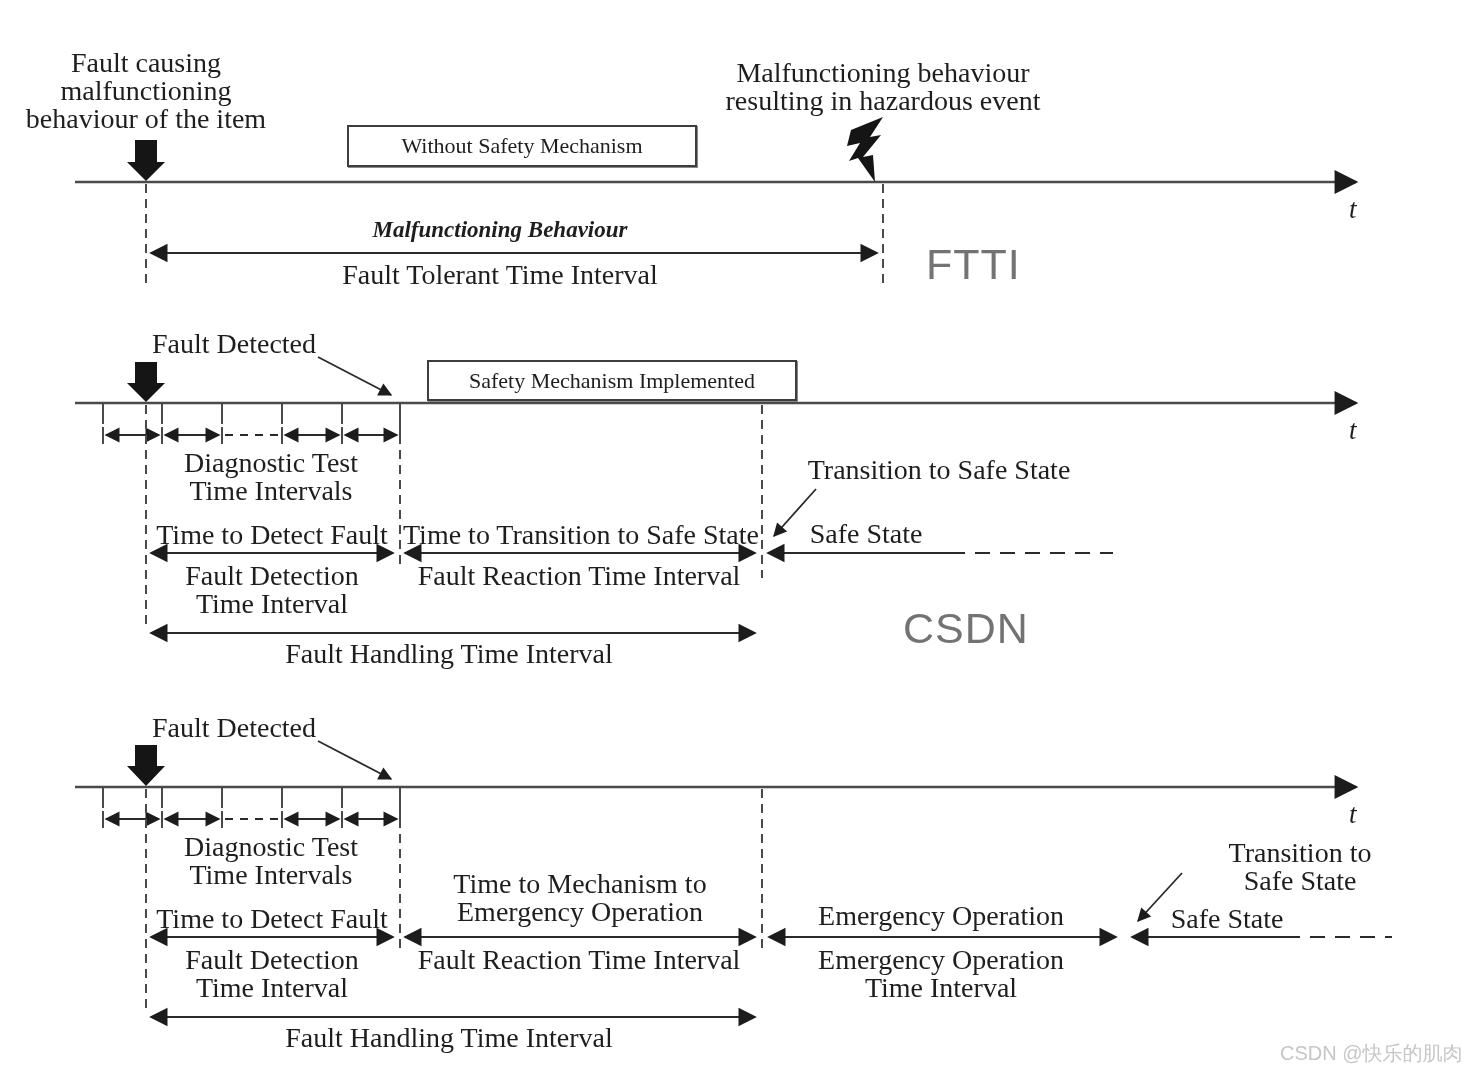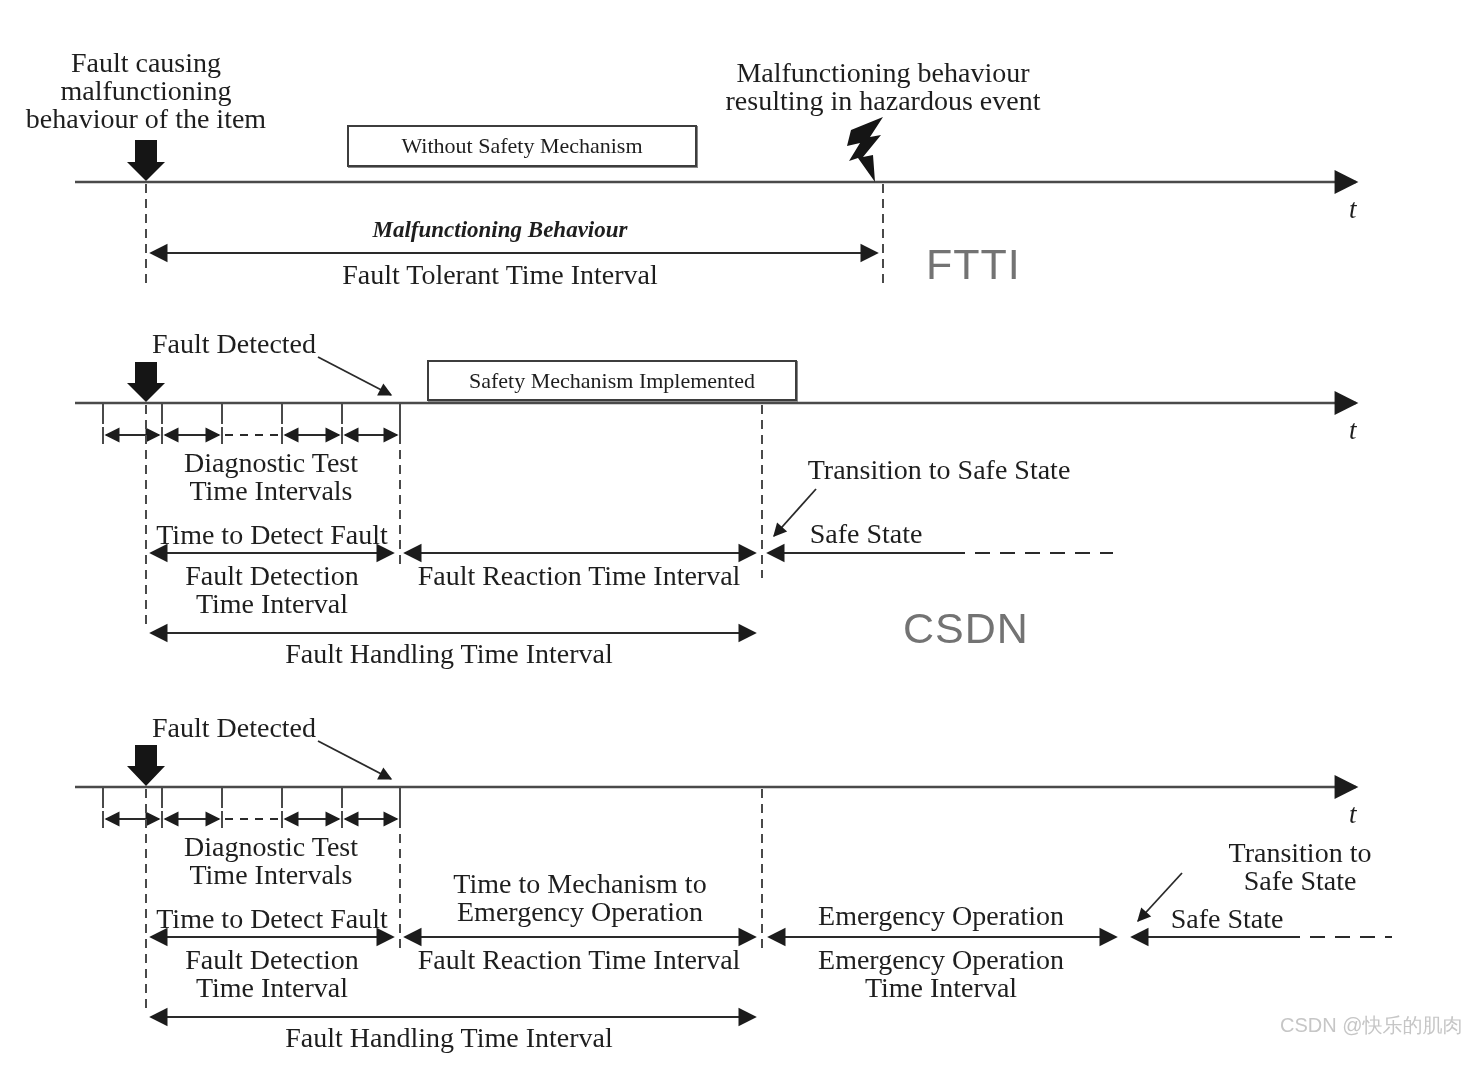--- a/index.html
+++ b/index.html
@@ -123,20 +123,21 @@
   <div class="abbrev" style="left:926px;top:240px;">FTTI</div>
 
   <div class="lbl" style="left:234px;top:330px;">Fault Detected</div>
   <div class="box" style="left:397px;top:360px;width:366px;height:37px;margin-left:30px;">
     <span>Safety Mechanism Implemented</span>
   </div>
   <div class="tlab" style="left:1349px;top:415px;">t</div>
   <div class="lbl" style="left:271px;top:449px;">Diagnostic Test
 Time Intervals</div>
   <div class="lbl" style="left:272px;top:521px;">Time to Detect Fault</div>
+  <div class="lbl" style="left:581px;top:521px;">Time to Transition to Safe State</div>
   <div class="lbl" style="left:939px;top:456px;">Transition to Safe State</div>
   <div class="lbl" style="left:866px;top:520px;">Safe State</div>
   <div class="lbl" style="left:272px;top:562px;">Fault Detection
 Time Interval</div>
   <div class="lbl" style="left:579px;top:562px;">Fault Reaction Time Interval</div>
   <div class="lbl" style="left:449px;top:640px;">Fault Handling Time Interval</div>
   <div class="abbrev" style="left:903px;top:604px;">CSDN</div>
 
   <div class="lbl" style="left:234px;top:714px;">Fault Detected</div>
   <div class="tlab" style="left:1349px;top:799px;">t</div>
@@ -148,14 +149,14 @@
   <div class="lbl" style="left:941px;top:902px;">Emergency Operation</div>
   <div class="lbl" style="left:1300px;top:839px;">Transition to Safe State</div>
   <div class="lbl" style="left:1227px;top:905px;">Safe State</div>
   <div class="lbl" style="left:272px;top:946px;">Fault Detection
 Time Interval</div>
   <div class="lbl" style="left:579px;top:946px;">Fault Reaction Time Interval</div>
   <div class="lbl" style="left:941px;top:946px;">Emergency Operation
 Time Interval</div>
   <div class="lbl" style="left:449px;top:1024px;">Fault Handling Time Interval</div>
 
-  <div class="watermark" style="left:1280px;top:1012px;">CSDN @快乐的肌肉</div>
+  <div class="watermark" style="left:1280px;top:1040px;">CSDN @快乐的肌肉</div>
 </div>
 
 </body></html>

